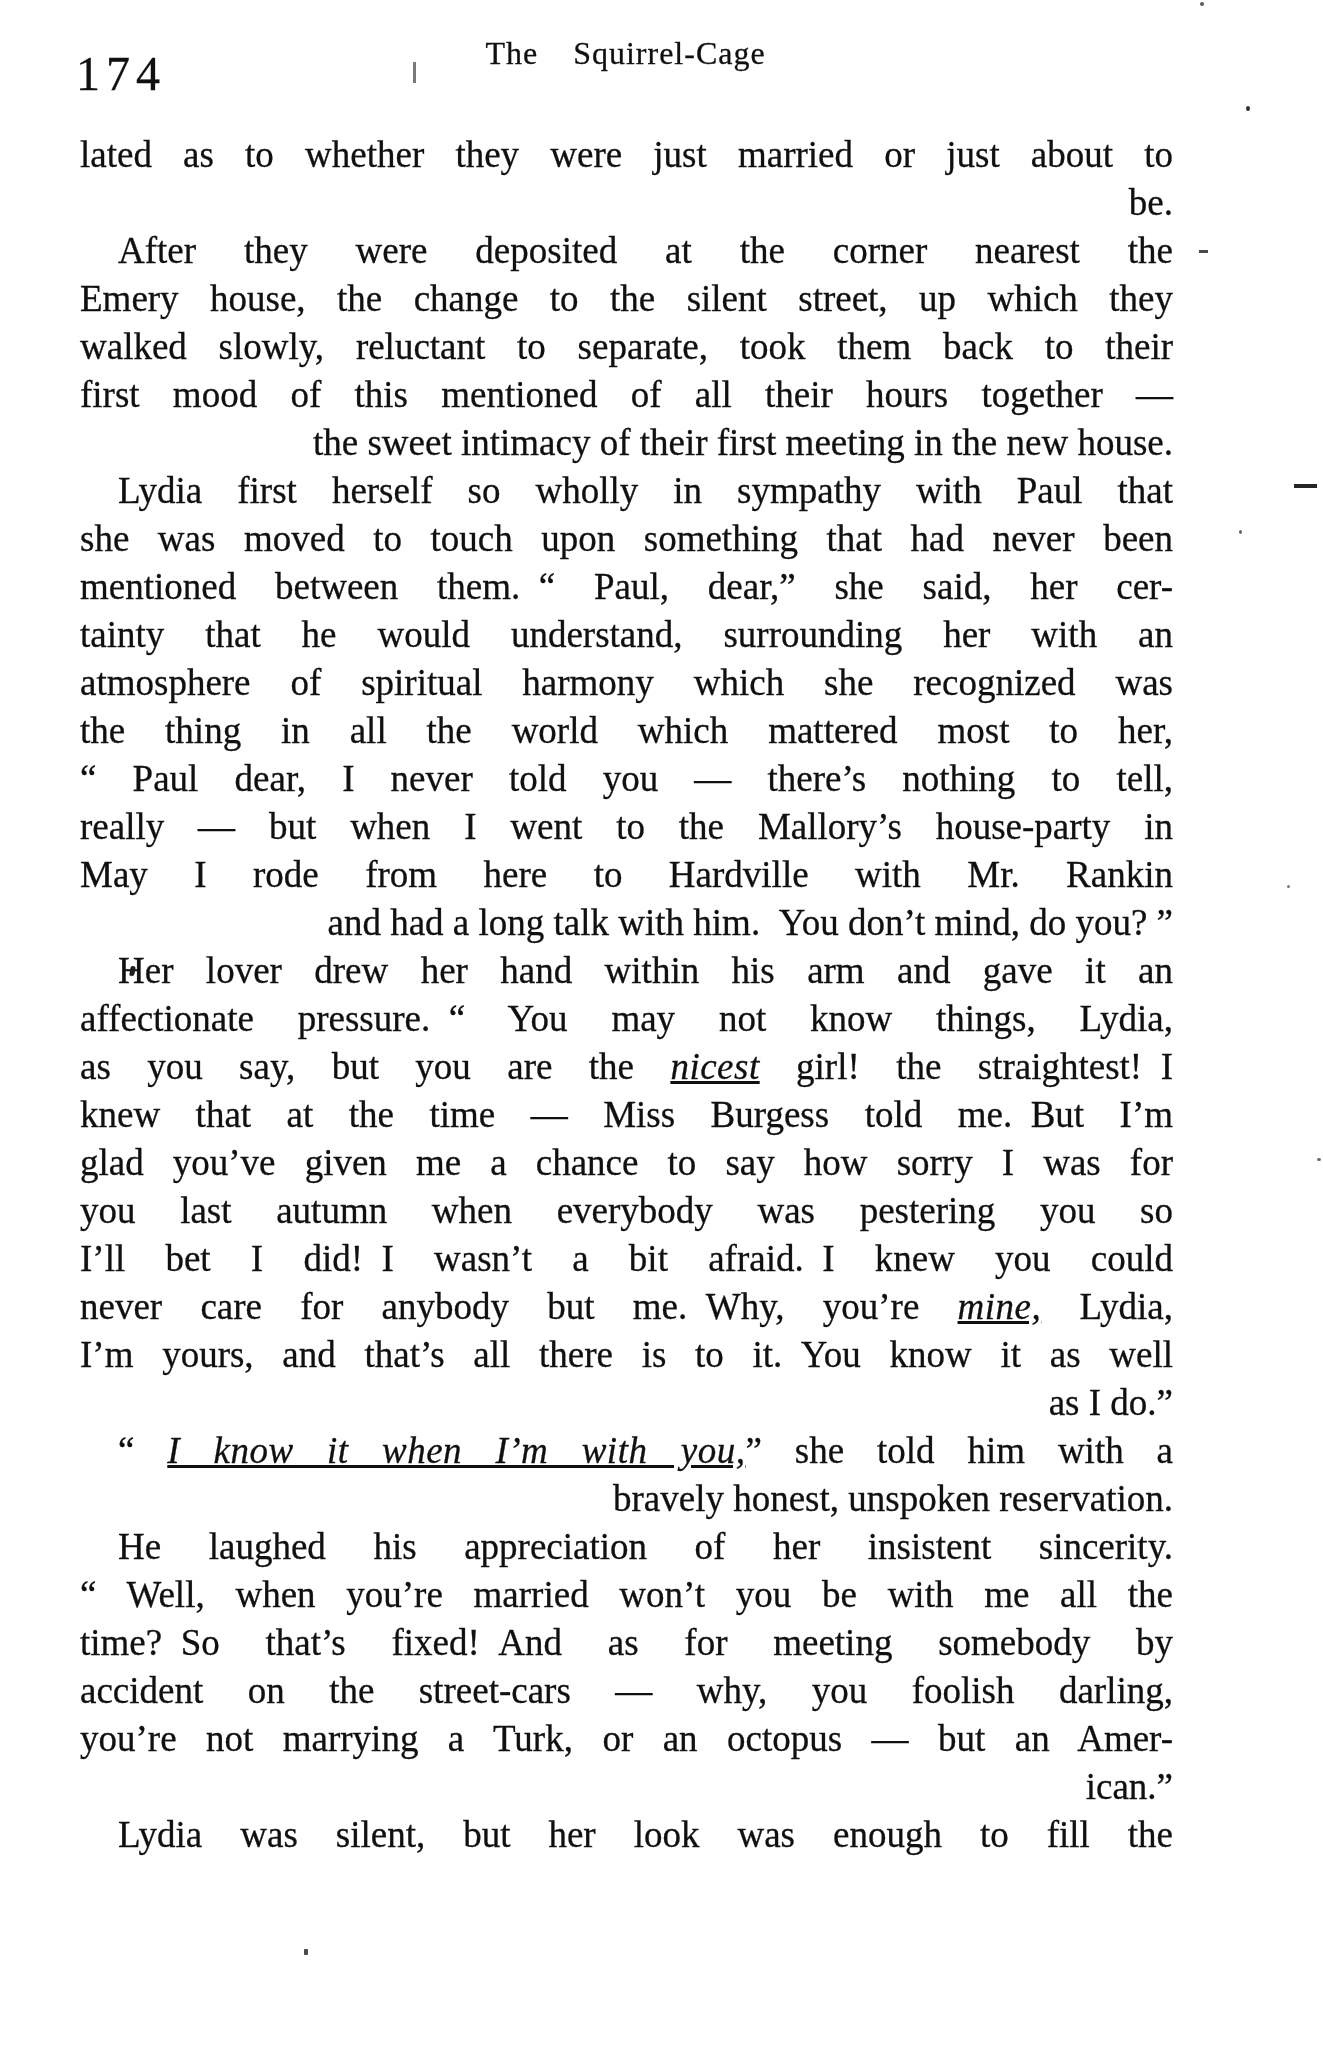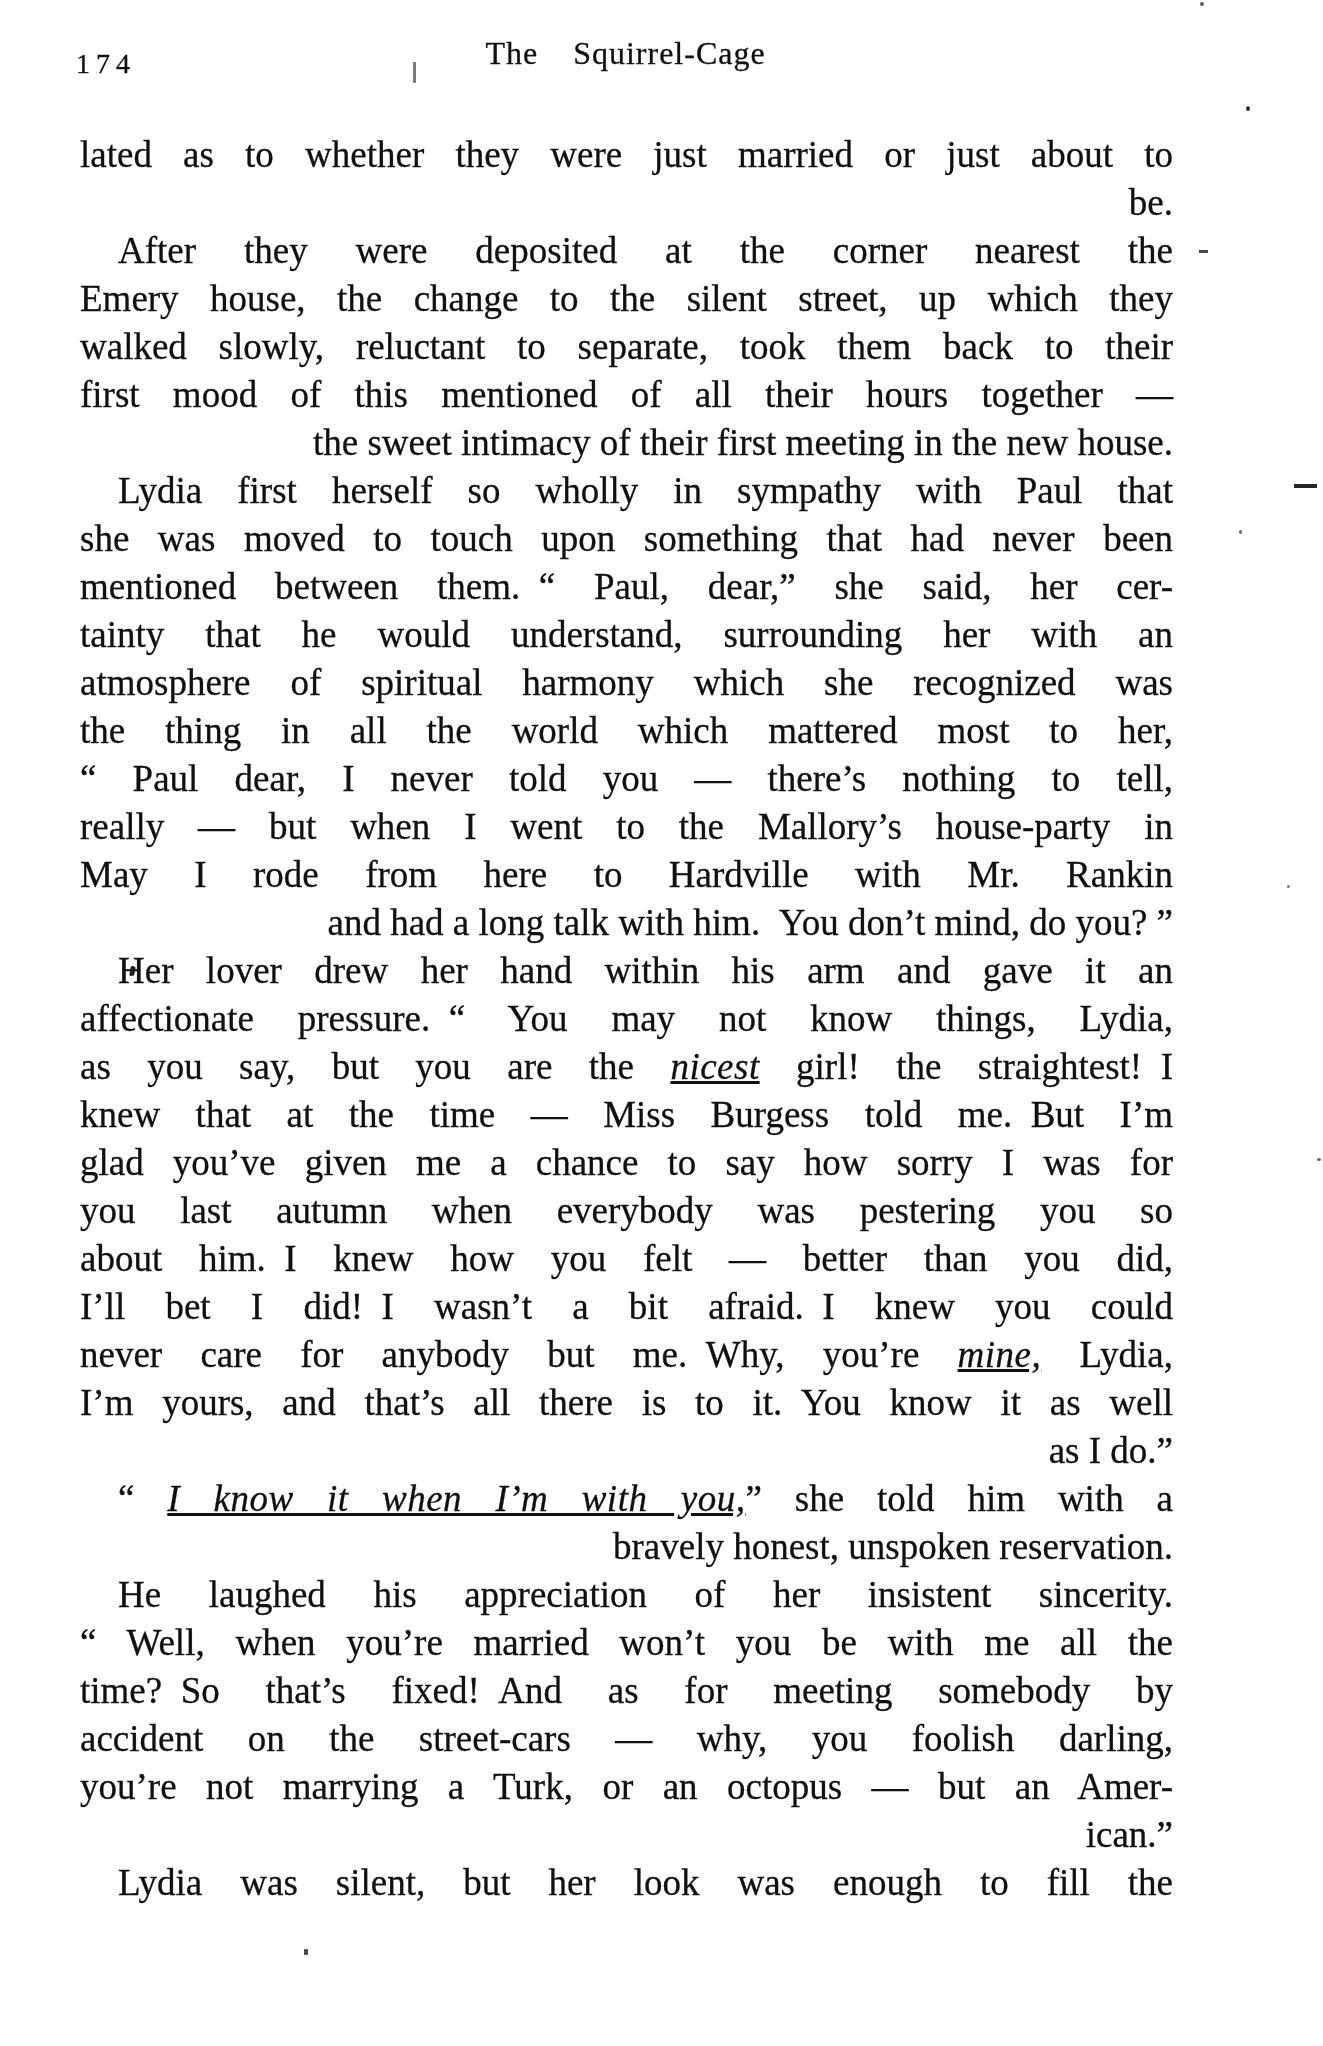--- a/index.html
+++ b/index.html
@@ -17,21 +17,21 @@
     position: absolute;
     top: 37px;
     left: 68px;
     width: 1105px;
     height: 62px;
   }
   .page-num {
     position: absolute;
     left: 8px;
     top: 13px;
-    font-size: 28px;
+    font-size: 48px;
     line-height: 1;
     letter-spacing: 6px;
     -webkit-text-stroke: 0.3px var(--ink, #101010);
   }
   .title {
     display: block;
     text-align: center;
     font-size: 32px;
     line-height: 1;
     word-spacing: 26px;
@@ -94,21 +94,20 @@
         <div class="line j"><span>May I rode from here to Hardville with Mr. Rankin</span></div>
         <div class="line"><span>and had a long talk with him. You don’t mind, do you? ”</span></div>
       </div>
       <div class="para indent">
         <div class="line j"><span>Her lover drew her hand within his arm and gave it an</span></div>
         <div class="line j"><span>affectionate pressure. “ You may not know things, Lydia,</span></div>
         <div class="line j"><span>as you say, but you are the </span><i>nicest</i><span> girl! the straightest! I</span></div>
         <div class="line j"><span>knew that at the time — Miss Burgess told me. But I’m</span></div>
         <div class="line j"><span>glad you’ve given me a chance to say how sorry I was for</span></div>
         <div class="line j"><span>you last autumn when everybody was pestering you so</span></div>
-        <div class="line j"><span>about him. I knew how you felt — better than you did,</span></div>
         <div class="line j"><span>I’ll bet I did! I wasn’t a bit afraid. I knew you could</span></div>
         <div class="line j"><span>never care for anybody but me. Why, you’re </span><i>mine,</i><span> Lydia,</span></div>
         <div class="line j"><span>I’m yours, and that’s all there is to it. You know it as well</span></div>
         <div class="line"><span>as I do.”</span></div>
       </div>
       <div class="para indent">
         <div class="line j"><span>“ </span><i>I know it when I’m with you,</i><span>” she told him with a</span></div>
         <div class="line"><span>bravely honest, unspoken reservation.</span></div>
       </div>
       <div class="para indent">

